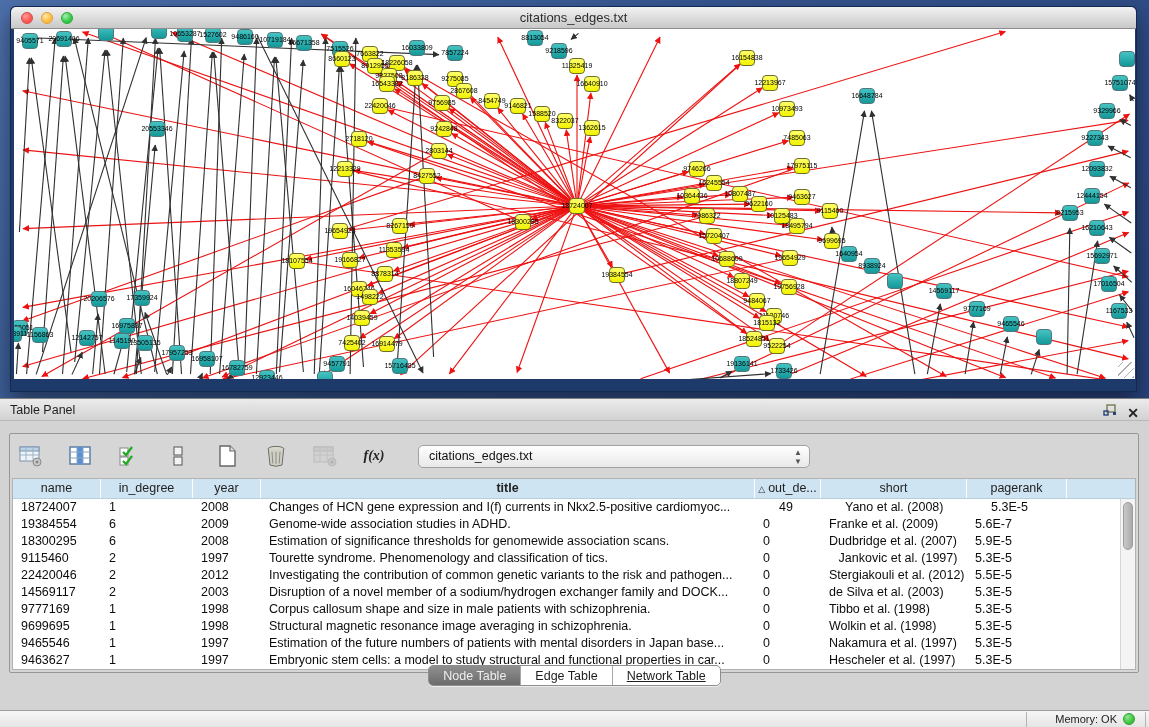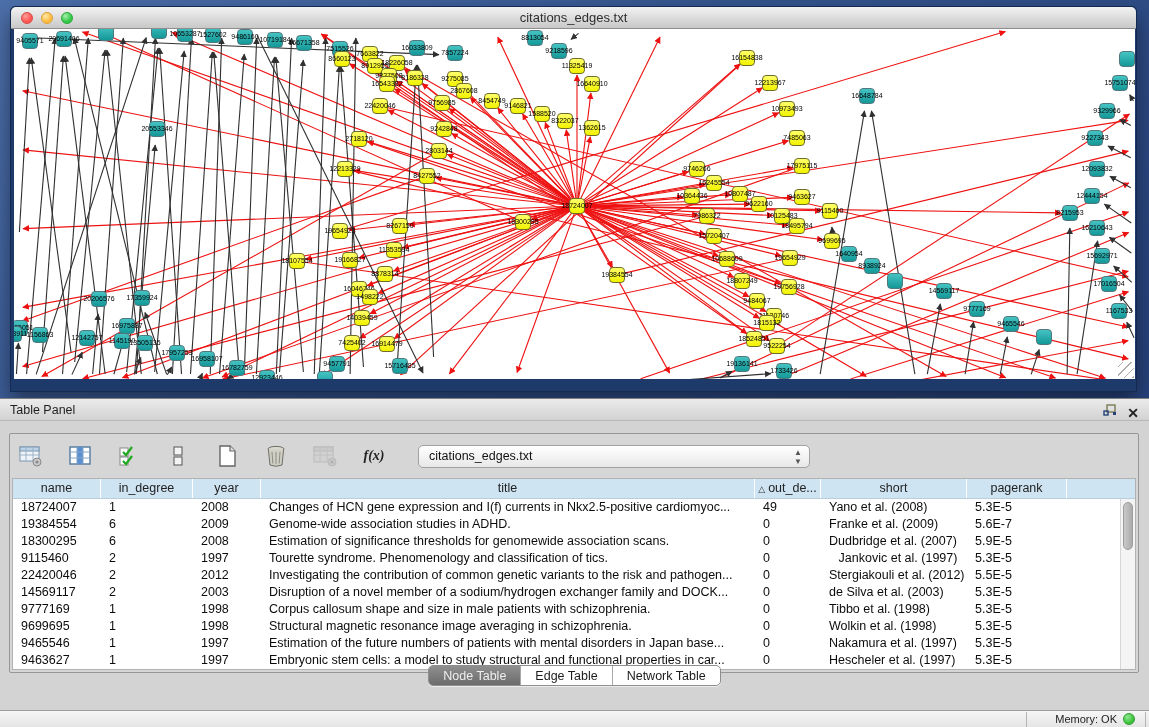--- a/index.html
+++ b/index.html
@@ -102,21 +102,21 @@
   
   .tabs { position:absolute; left:0; right:0; top:266px; display:flex; justify-content:center; }
   .seg {
     display:flex; border:1px solid #8e8e8e; border-radius:5px; overflow:hidden;
     background:#ffffff; height:21px; box-shadow:0 1px 0 rgba(255,255,255,.6);
   }
   .segitem {
     font-size:12.5px; color:#1c1c1c; line-height:20px; padding:0 14px;
     border-right:1px solid #a8a8a8;
   }
-  .segitem:last-child { border-right:none; }
+  .segitem:last-child { border-right:none;text-decoration:underline; }
   .segitem.sel { background:linear-gradient(#8f8f8f,#6c6c6c); color:#efefef; }
   
   #statusbar {
     position:absolute; left:0; top:710px; width:1149px; height:29px;
     background:linear-gradient(#f6f6f6,#d8d8d8); border-top:1px solid #9c9c9c;
   }
   .mem { position:absolute; right:32px; top:0; font-size:11px; color:#222; line-height:16px; }
   .memdot {
     position:absolute; right:14px; top:2px; width:12px; height:12px; border-radius:50%;
     background:radial-gradient(circle at 35% 30%,#8ee88e,#3cc13c 65%); border:1px solid #2f9e2f;
@@ -743,32 +743,32 @@
         <span>citations_edges.txt</span>
         <span class="stepper">▲<br>▼</span>
       </div>
     </div>
 
     <div class="tablewrap">
       <div class="thead" id="thead">
           <div class="hcell" style="width: 88px;">name</div>
           <div class="hcell" style="width: 92px;">in_degree</div>
           <div class="hcell" style="width: 68px;">year</div>
-          <div class="hcell" style="width: 494px;">title</div>
+          <div class="hcell" style="width: 494px; font-weight: bold;">title</div>
           <div class="hcell" style="width: 66px;"><span class="sort-tri">△</span>out_de...</div>
           <div class="hcell" style="width: 146px;">short</div>
           <div class="hcell" style="width: 100px;">pagerank</div>
         </div>
       <div id="tbody">
           <div class="trow">
             <div class="tcell" style="width: 88px;">18724007</div>
             <div class="tcell" style="width: 92px;">1</div>
             <div class="tcell" style="width: 68px;">2008</div>
             <div class="tcell" style="width: 494px;">Changes of HCN gene expression and I(f) currents in Nkx2.5-positive cardiomyoc...</div>
-            <div class="tcell" style="width: 66px;">49</div>
+            <div class="tcell" style="width: 66px; margin-left: 16px;">49</div>
             <div class="tcell" style="width: 146px;">Yano et al. (2008)</div>
             <div class="tcell" style="width: 100px;">5.3E-5</div>
           </div>
           <div class="trow">
             <div class="tcell" style="width: 88px;">19384554</div>
             <div class="tcell" style="width: 92px;">6</div>
             <div class="tcell" style="width: 68px;">2009</div>
             <div class="tcell" style="width: 494px;">Genome-wide association studies in ADHD.</div>
             <div class="tcell" style="width: 66px;">0</div>
             <div class="tcell" style="width: 146px;">Franke et al. (2009)</div>

